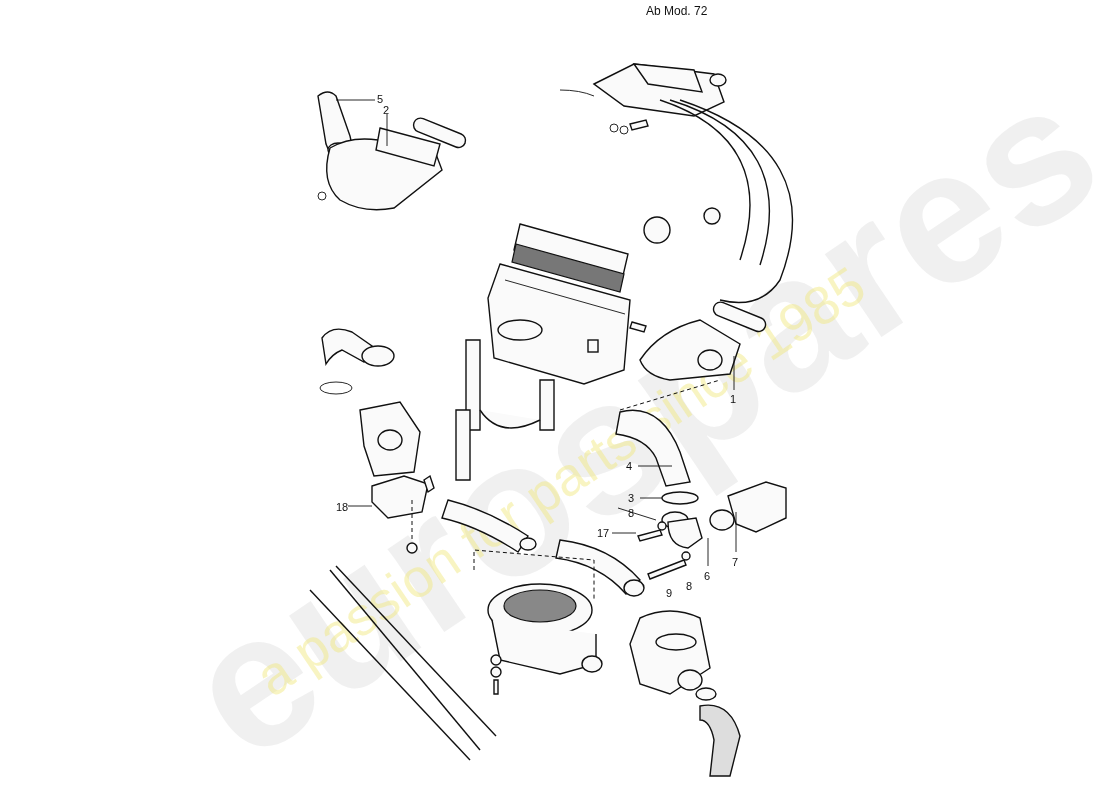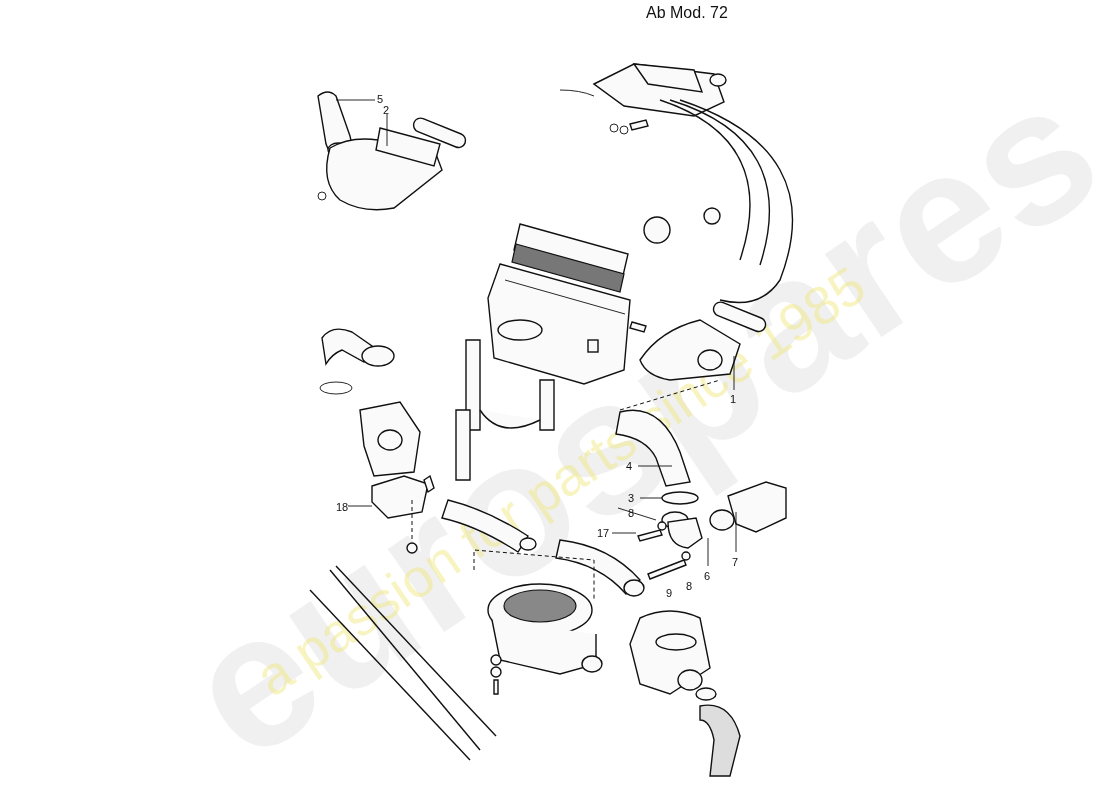--- a/index.html
+++ b/index.html
@@ -1,18 +1,18 @@
 <!DOCTYPE html>
 <html><head>
   <meta charset="utf-8">
   <style>
     html, body { margin: 0; padding: 0; background: #ffffff; }
     body { width: 1100px; height: 800px; position: relative; overflow: hidden; font-family: "Liberation Sans", sans-serif; }
     .canvas { position: absolute; left: 0; top: 0; width: 1100px; height: 800px; }
-    .title { position: absolute; left: 646px; top: 4px; font-size: 16px; color: #111; }
+    .title { position: absolute; left: 646px; top: 4px; font-size: 12px; color: #111; }
     .callout { position: absolute; font-size: 11px; color: #111; }
     .wm-logo { position: absolute; font-family: "Liberation Sans", sans-serif; font-weight: bold; font-size: 190px; color: rgba(200,200,200,0.28); transform: rotate(-34deg); left: 120px; top: 310px; letter-spacing: 2px; white-space: nowrap; }
     .wm-tag { position: absolute; font-family: "Liberation Sans", sans-serif; font-size: 54px; color: rgba(240,230,120,0.45); transform: rotate(-34deg); left: 200px; top: 450px; white-space: nowrap; }
     svg .ln { stroke: #111; stroke-width: 1.4; fill: none; }
     svg .pt { stroke: #111; stroke-width: 1.4; fill: #fafafa; }
     svg .dk { stroke: #111; stroke-width: 1.2; fill: #555; }
     svg .dash { stroke: #111; stroke-width: 1; fill: none; stroke-dasharray: 4 3; }
     svg .thin { stroke: #111; stroke-width: 0.9; fill: none; }
   </style>
 </head>

